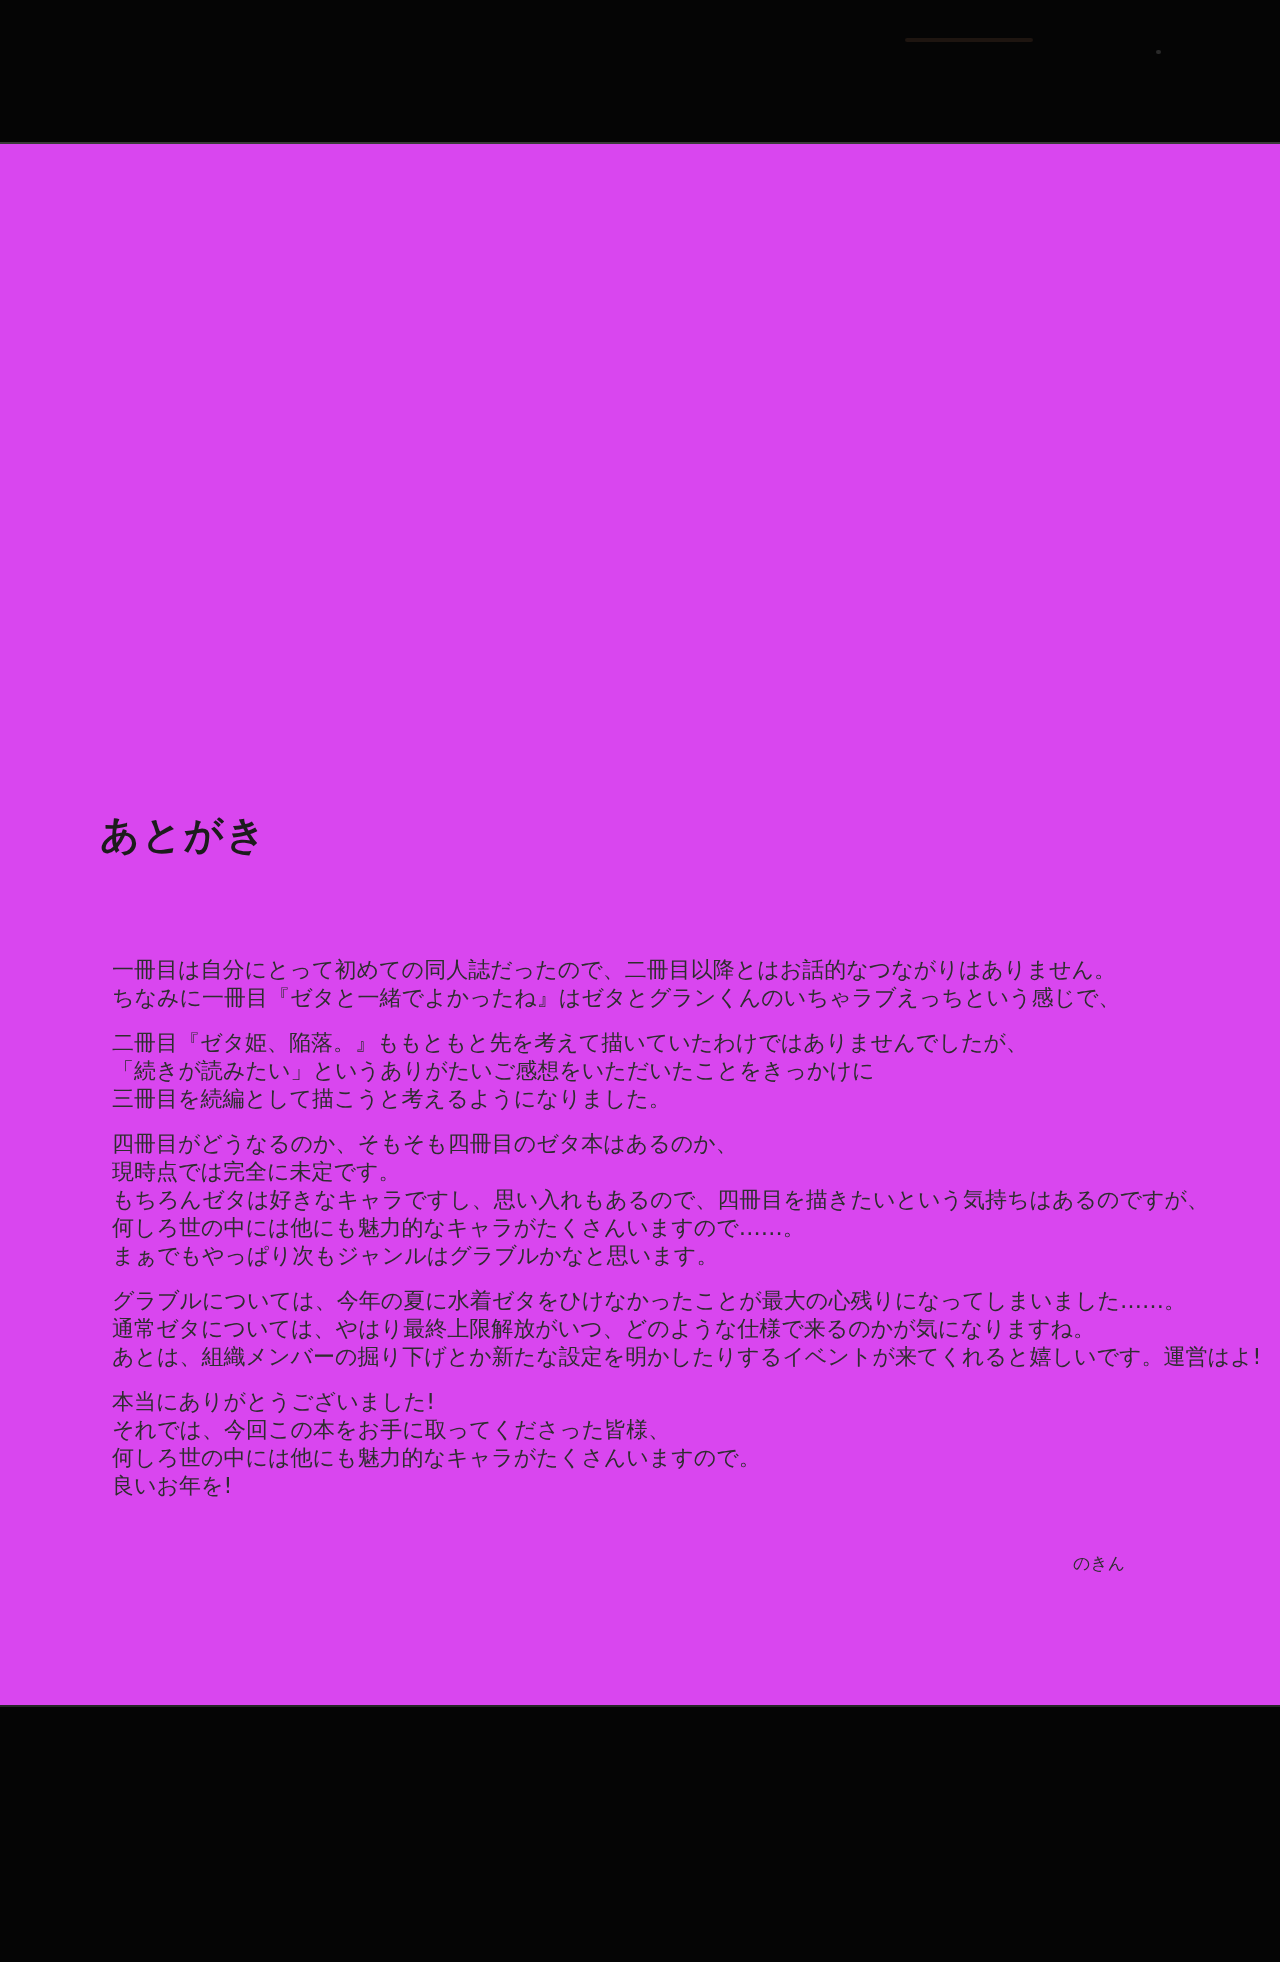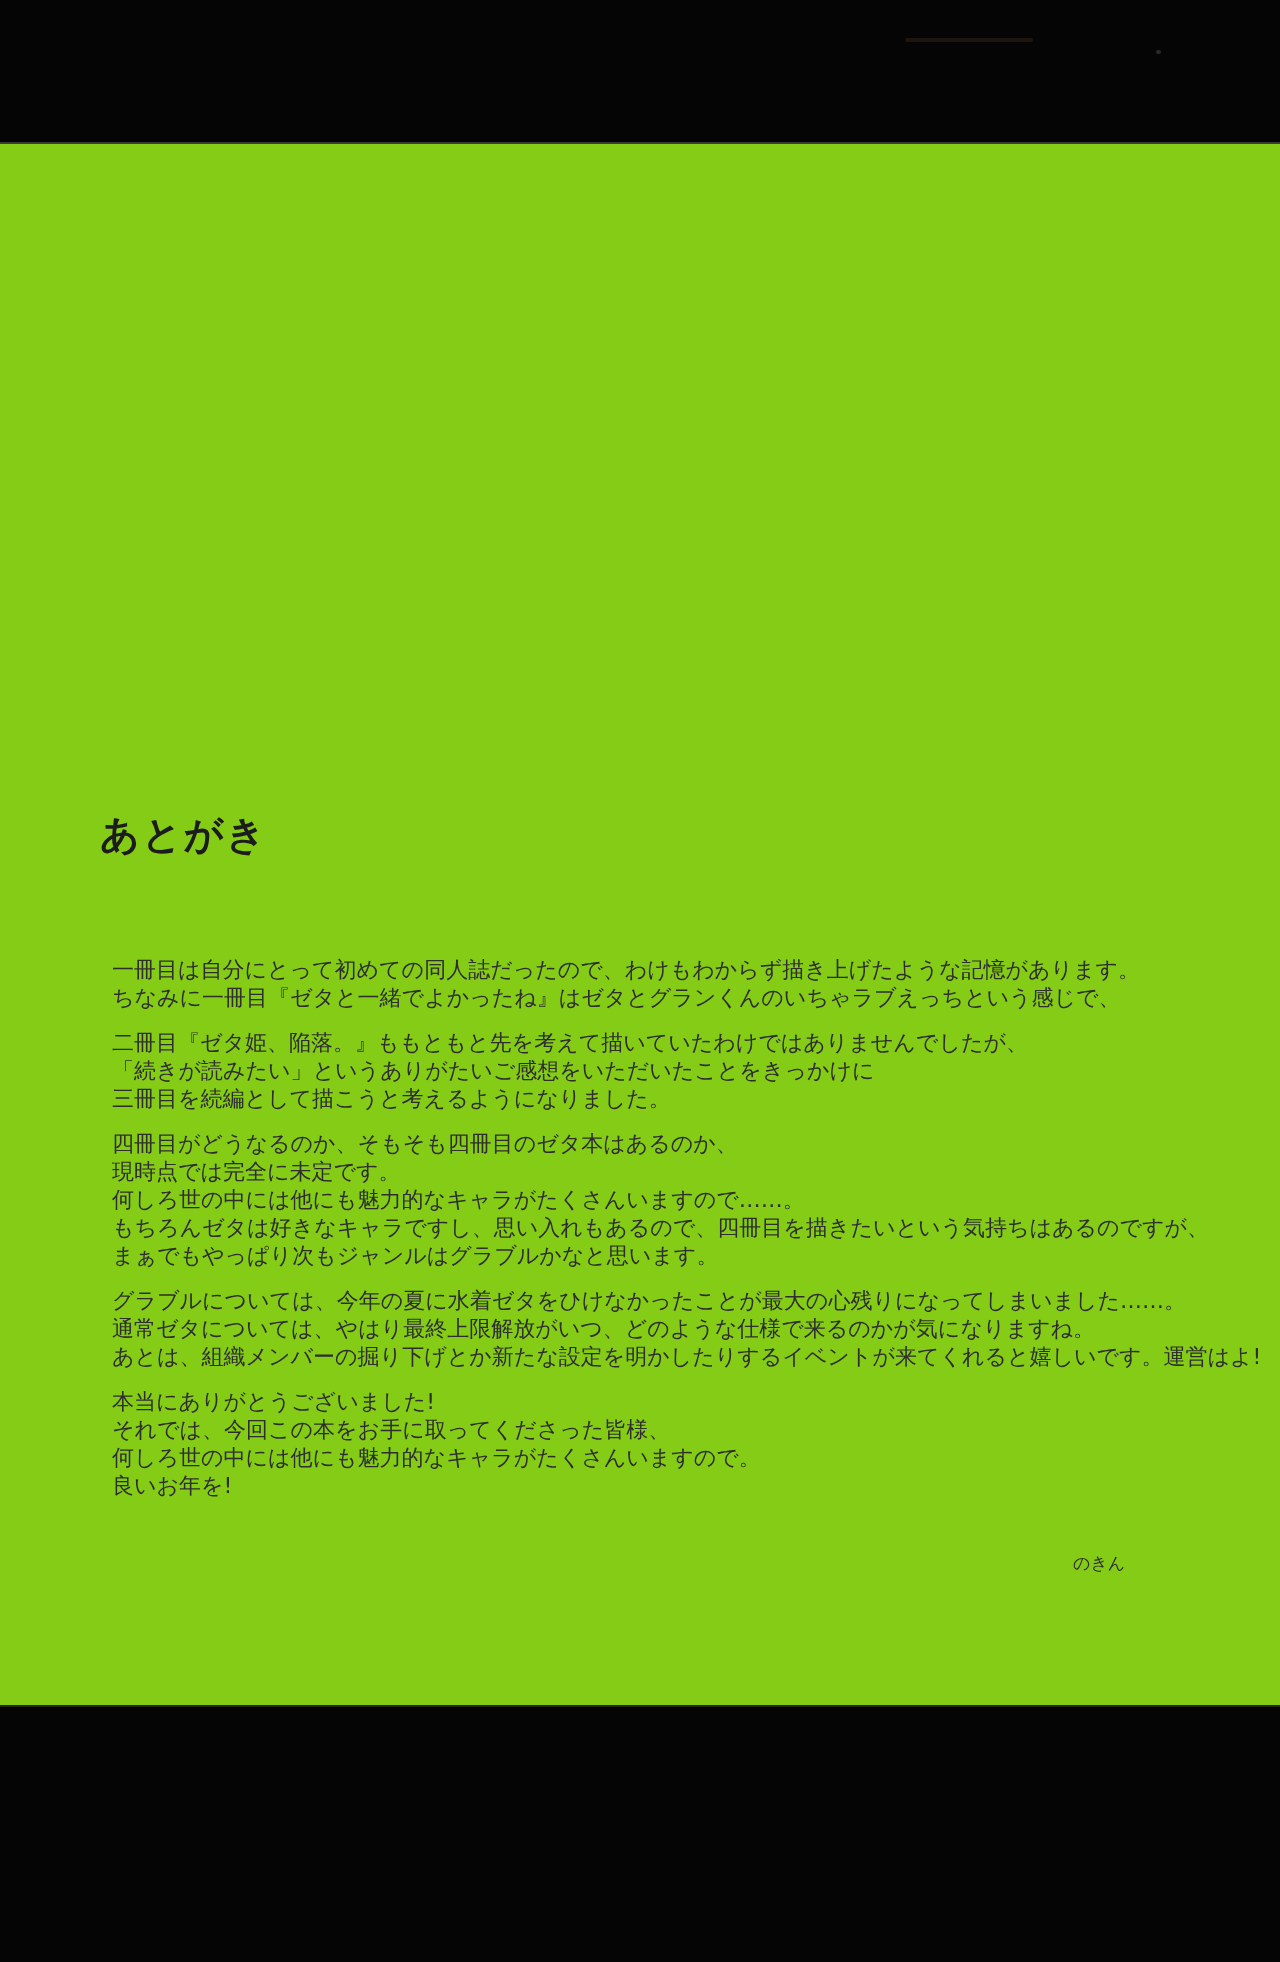--- a/index.html
+++ b/index.html
@@ -13,21 +13,21 @@
     background: #050505;
     overflow: hidden;
     font-family: "DejaVu Sans", sans-serif;
   }
   .scan-page {
     position: absolute;
     left: 0;
     top: 142px;
     width: 1280px;
     height: 1565px;
-    background: #84cc16;
+    background: #d946ef;
     border-top: 2px solid #3a3a3a;
     border-bottom: 2px solid #262626;
     box-sizing: border-box;
   }
   .artifact-streak {
     position: absolute;
     left: 905px;
     top: 38px;
     width: 128px;
     height: 4px;
@@ -86,35 +86,35 @@
 <div class="scan-page">
 
   <h1 class="title">あとがき</h1>
 
   <div class="body-text">
 
     <div class="para">
     </div>
 
     <div class="para">
-      <div class="line">一冊目は自分にとって初めての同人誌だったので、わけもわからず描き上げたような記憶があります。</div>
+      <div class="line">一冊目は自分にとって初めての同人誌だったので、二冊目以降とはお話的なつながりはありません。</div>
       <div class="line">ちなみに一冊目『ゼタと一緒でよかったね』はゼタとグランくんのいちゃラブえっちという感じで、</div>
     </div>
 
     <div class="para">
       <div class="line">二冊目『ゼタ姫、陥落。』ももともと先を考えて描いていたわけではありませんでしたが、</div>
       <div class="line">「続きが読みたい」というありがたいご感想をいただいたことをきっかけに</div>
       <div class="line">三冊目を続編として描こうと考えるようになりました。</div>
     </div>
 
     <div class="para">
       <div class="line">四冊目がどうなるのか、そもそも四冊目のゼタ本はあるのか、</div>
       <div class="line">現時点では完全に未定です。</div>
+      <div class="line">もちろんゼタは好きなキャラですし、思い入れもあるので、四冊目を描きたいという気持ちはあるのですが、</div>
       <div class="line">何しろ世の中には他にも魅力的なキャラがたくさんいますので……。</div>
-      <div class="line">もちろんゼタは好きなキャラですし、思い入れもあるので、四冊目を描きたいという気持ちはあるのですが、</div>
       <div class="line">まぁでもやっぱり次もジャンルはグラブルかなと思います。</div>
     </div>
 
     <div class="para">
       <div class="line">グラブルについては、今年の夏に水着ゼタをひけなかったことが最大の心残りになってしまいました……。</div>
       <div class="line">通常ゼタについては、やはり最終上限解放がいつ、どのような仕様で来るのかが気になりますね。</div>
       <div class="line">あとは、組織メンバーの掘り下げとか新たな設定を明かしたりするイベントが来てくれると嬉しいです。運営はよ!</div>
     </div>
 
     <div class="para">

